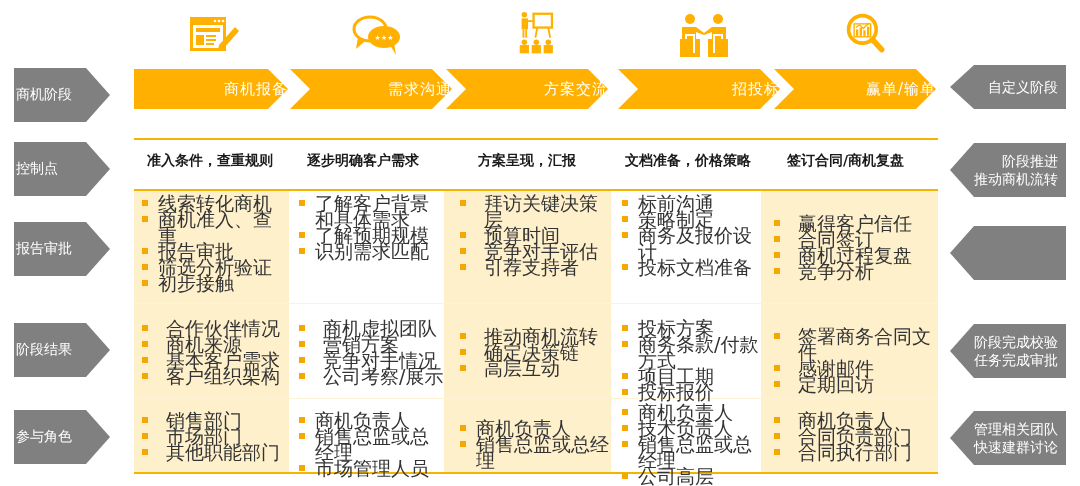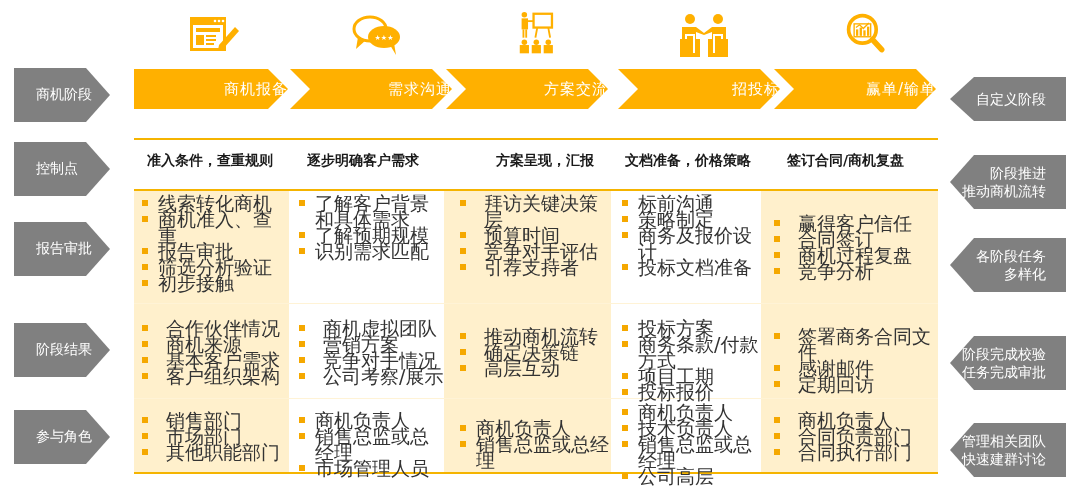--- a/index.html
+++ b/index.html
@@ -2,24 +2,24 @@
 <html><head>
 <meta charset="utf-8">
 <style>
   * { box-sizing: border-box; margin: 0; padding: 0; }
   body { width: 1080px; height: 486px; background: #ffffff; font-family: "DejaVu Sans", "Liberation Sans", sans-serif; position: relative; overflow: hidden; color: #333; }
   .icon { position: absolute; width: 54px; height: 46px; }
   .icon svg { width: 100%; height: 100%; }
   .chev { position: absolute; top: 69px; height: 40px; color: #fff; font-size: 15px; display: flex; align-items: center; justify-content: flex-end; }
   .chev svg { position: absolute; left: 0; top: 0; width: 100%; height: 100%; }
   .chev span { position: relative; z-index: 1; letter-spacing: 1px; }
-  .lbl-left { position: absolute; left: 14px; width: 96px; height: 54px; color: #fff; font-size: 14px; display: flex; align-items: center; padding-left: 22px; }
+  .lbl-left { position: absolute; left: 14px; width: 96px; height: 54px; color: #fff; font-size: 14px; display: flex; align-items: center; padding-left: 2px; }
   .lbl-left svg, .lbl-right svg { position: absolute; left: 0; top: 0; width: 100%; height: 100%; }
   .lbl-left span, .lbl-right span { position: relative; z-index: 1; }
-  .lbl-right { position: absolute; left: 950px; width: 116px; height: 54px; color: #fff; font-size: 14px; display: flex; align-items: center; justify-content: flex-end; padding-right: 20px; text-align: right; line-height: 18px; margin-top: 12px; }
+  .lbl-right { position: absolute; left: 950px; width: 116px; height: 54px; color: #fff; font-size: 14px; display: flex; align-items: center; justify-content: flex-end; padding-right: 8px; text-align: right; line-height: 18px; }
   .hline { position: absolute; left: 134px; width: 804px; height: 2px; background: #f5b400; }
   .col-bg { position: absolute; top: 191px; height: 282px; }
   .row-sep { position: absolute; left: 134px; width: 804px; height: 1px; background: #fff3d6; }
   .hdr { position: absolute; top: 152px; font-size: 14px; font-weight: bold; color: #1a1a1a; white-space: nowrap; }
   .cell { position: absolute; font-size: 19px; line-height: 16px; color: #333; }
   .cell ul { list-style: none; }
   .cell li { position: relative; padding-left: 18px; }
   .cell li::before { content: ""; position: absolute; left: 2px; top: 5px; width: 6px; height: 6px; background: #f5a800; }
   .cell.wide li { padding-left: 26px; }
 </style>
@@ -139,21 +139,20 @@
 <div class="lbl-right" style="top:143px;">
   <svg viewBox="0 0 116 54" preserveAspectRatio="none">
       <polygon points="24,0 116,0 116,54 24,54 0,27" fill="#808080"></polygon>
     </svg>
   <span><span>阶段推进</span><br><span>推动商机流转</span></span>
 </div>
 <div class="lbl-right" style="top:226px;">
   <svg viewBox="0 0 116 54" preserveAspectRatio="none">
       <polygon points="24,0 116,0 116,54 24,54 0,27" fill="#808080"></polygon>
     </svg>
-  <span><span>各阶段任务</span><br><span>多样化</span></span>
 </div>
 <div class="lbl-right" style="top:324px;">
   <svg viewBox="0 0 116 54" preserveAspectRatio="none">
       <polygon points="24,0 116,0 116,54 24,54 0,27" fill="#808080"></polygon>
     </svg>
   <span><span>阶段完成校验</span><br><span>任务完成审批</span></span>
 </div>
 <div class="lbl-right" style="top:411px;">
   <svg viewBox="0 0 116 54" preserveAspectRatio="none">
       <polygon points="24,0 116,0 116,54 24,54 0,27" fill="#808080"></polygon>
@@ -200,21 +199,21 @@
 
 <div class="row-sep" style="top:303px;"></div>
 <div class="row-sep" style="top:398px;"></div>
 
 <div class="hline" style="top:138px;"></div>
 <div class="hline" style="top:189px;"></div>
 <div class="hline" style="top:472px;"></div>
 
 <div class="hdr" style="left:147px;">准入条件，查重规则</div>
 <div class="hdr" style="left:307px;">逐步明确客户需求</div>
-<div class="hdr" style="left:496px;">方案呈现，汇报</div>
+<div class="hdr" style="left:478px;">方案呈现，汇报</div>
 <div class="hdr" style="left:625px;">文档准备，价格策略</div>
 <div class="hdr" style="left:787px;">签订合同/商机复盘</div>
 
 <div class="cell" style="left:140px;top:195px;width:150px;">
   <ul>
       <li>线索转化商机</li>
       <li>商机准入、查重</li>
       <li>报告审批</li>
       <li>筛选分析验证</li>
       <li>初步接触</li>

